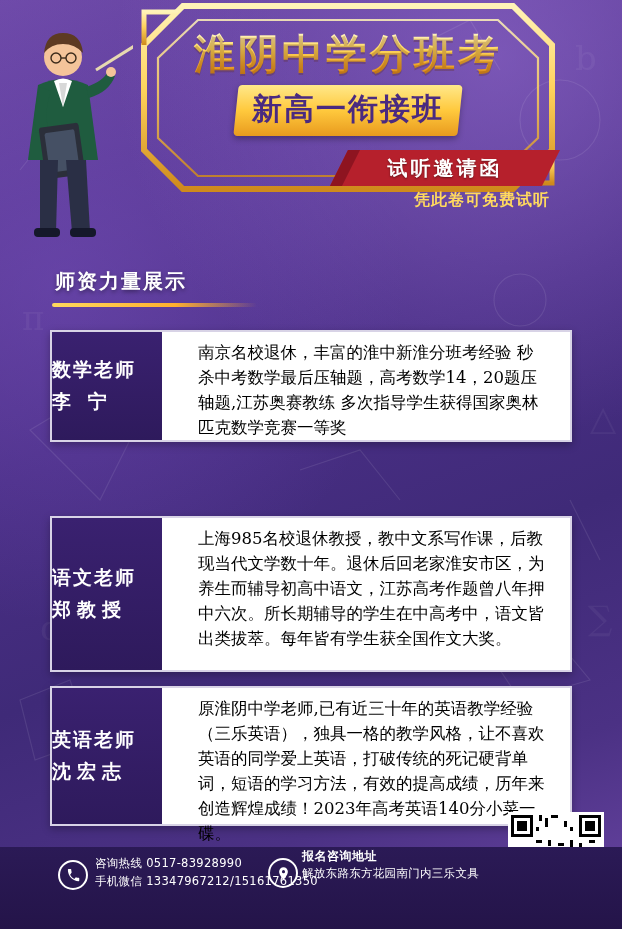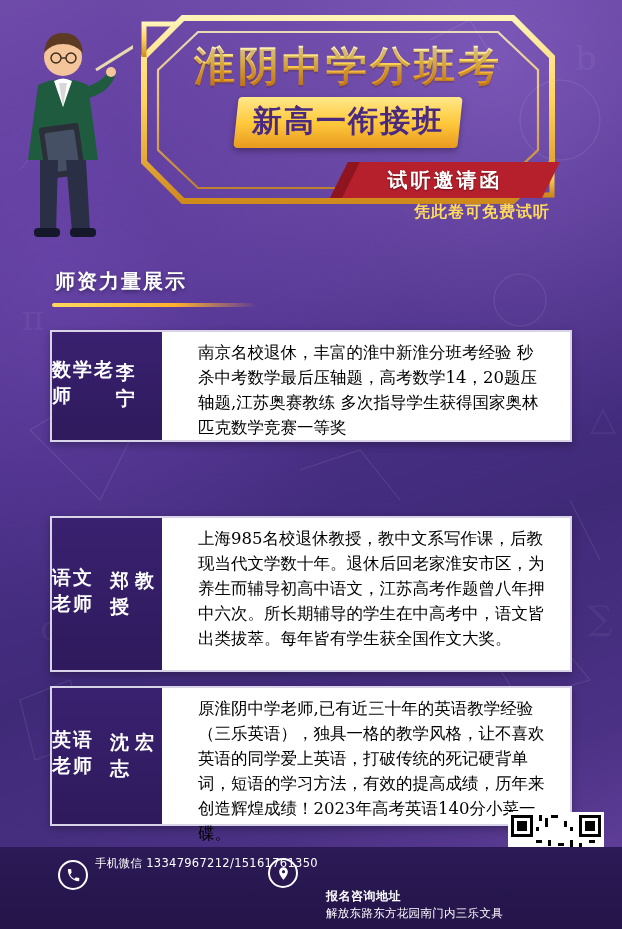--- a/index.html
+++ b/index.html
@@ -21,21 +21,21 @@
   }
   
   .bg-doodles{position:absolute;inset:0;opacity:.18;pointer-events:none;}
   .bg-doodles svg{width:100%;height:100%;}
 
   
   .teacher{position:absolute;left:18px;top:25px;width:115px;height:215px;}
 
   
   .header-frame{
-    position:absolute;left:128px;top:12px;width:440px;height:215px;
+    position:absolute;left:128px;top:0;width:440px;height:215px;
   }
   .frame-svg{position:absolute;inset:0;}
   .title-block{
     position:absolute;left:0;top:32px;width:440px;text-align:center;
   }
   .title-main{
     font-family:"DejaVu Sans", sans-serif;
     font-size:41px;font-weight:bold;letter-spacing:3px;
     background:linear-gradient(180deg,#fff6c8 0%,#ffd95e 38%,#f0a72c 72%,#d8851a 100%);
     -webkit-background-clip:text;background-clip:text;color:transparent;
@@ -91,21 +91,21 @@
     background:#ffffff;
     border:2px solid #d8d3e6;
     box-sizing:border-box;
     display:flex;
     box-shadow:0 3px 8px rgba(0,0,0,.28);
   }
   .card-name{
     width:110px;flex:0 0 110px;
     background:linear-gradient(180deg,#3a2170 0%,#2e1a5c 100%);
     color:#ffffff;
-    display:flex;align-items:center;justify-content:center;
+    display:flex;flex-direction:column;align-items:flex-start;justify-content:center;
     font-family:"DejaVu Serif", serif;
     font-size:19px;font-weight:bold;letter-spacing:2px;
     padding:6px 0;
     box-sizing:border-box;
   }
   .card-name .role{margin-bottom:6px;}
   .card-name .person{letter-spacing:6px;font-family:Liberation Serif, serif;}
   .card-desc{
     flex:1;
     padding:8px 22px 8px 12px;
@@ -125,21 +125,21 @@
   }
   .qr canvas,.qr .qr-grid{width:100%;height:100%;display:block;}
 
   
   .footer{
     position:absolute;left:0;bottom:0;width:622px;height:82px;
     background:linear-gradient(180deg,#2b1a56 0%,#241449 100%);
   }
   .foot-col{position:absolute;color:#ffffff;font-family:"DejaVu Sans", sans-serif;}
   .foot-phone{left:60px;top:855px;}
-  .foot-addr{left:295px;top:888px;margin-left:24px;}
+  .foot-addr{left:295px;top:848px;}
   .foot-line{font-size:11.5px;line-height:1.55;letter-spacing:.3px;}
   .foot-title{font-size:12px;font-weight:bold;letter-spacing:.5px;}
   .ficon{
     position:absolute;width:26px;height:26px;border-radius:50%;
     border:2px solid #ffffff;display:flex;align-items:center;justify-content:center;
   }
   .ficon svg{width:15px;height:15px;fill:#fff;}
   #icon-phone{left:58px;top:860px;}
   #icon-pin{left:268px;top:858px;}
   .foot-phone{left:95px;}
@@ -332,20 +332,24 @@
 
   <div class="footer"></div>
 
   <div class="ficon" id="icon-phone">
     <svg viewBox="0 0 24 24" aria-hidden="true">
         <path d="M6.6 10.8c1.4 2.8 3.8 5.2 6.6 6.6l2.2-2.2c.3-.3.7-.4 1.1-.2 1.2.4 2.4.6 3.7.6.6 0 1 .4 1 1V20c0 .6-.4 1-1 1C11.2 21 3 12.8 3 2.6c0-.6.4-1 1-1h3.4c.6 0 1 .4 1 1 0 1.3.2 2.5.6 3.7.1.4 0 .8-.2 1.1L6.6 10.8z"></path>
       </svg>
   </div>
   <div class="foot-col foot-phone">
     <div class="foot-line">
+      <span>咨询热线</span>
+      <span>0517-83928990</span>
+    </div>
+    <div class="foot-line">
       <span>手机微信</span>
       <span>13347967212/15161761350</span>
     </div>
   </div>
 
   <div class="ficon" id="icon-pin">
     <svg viewBox="0 0 24 24" aria-hidden="true">
         <path d="M12 2c-3.9 0-7 3.1-7 7 0 5.2 7 13 7 13s7-7.8 7-13c0-3.9-3.1-7-7-7zm0 9.5A2.5 2.5 0 1 1 12 6.5a2.5 2.5 0 0 1 0 5z"></path>
       </svg>
   </div>

